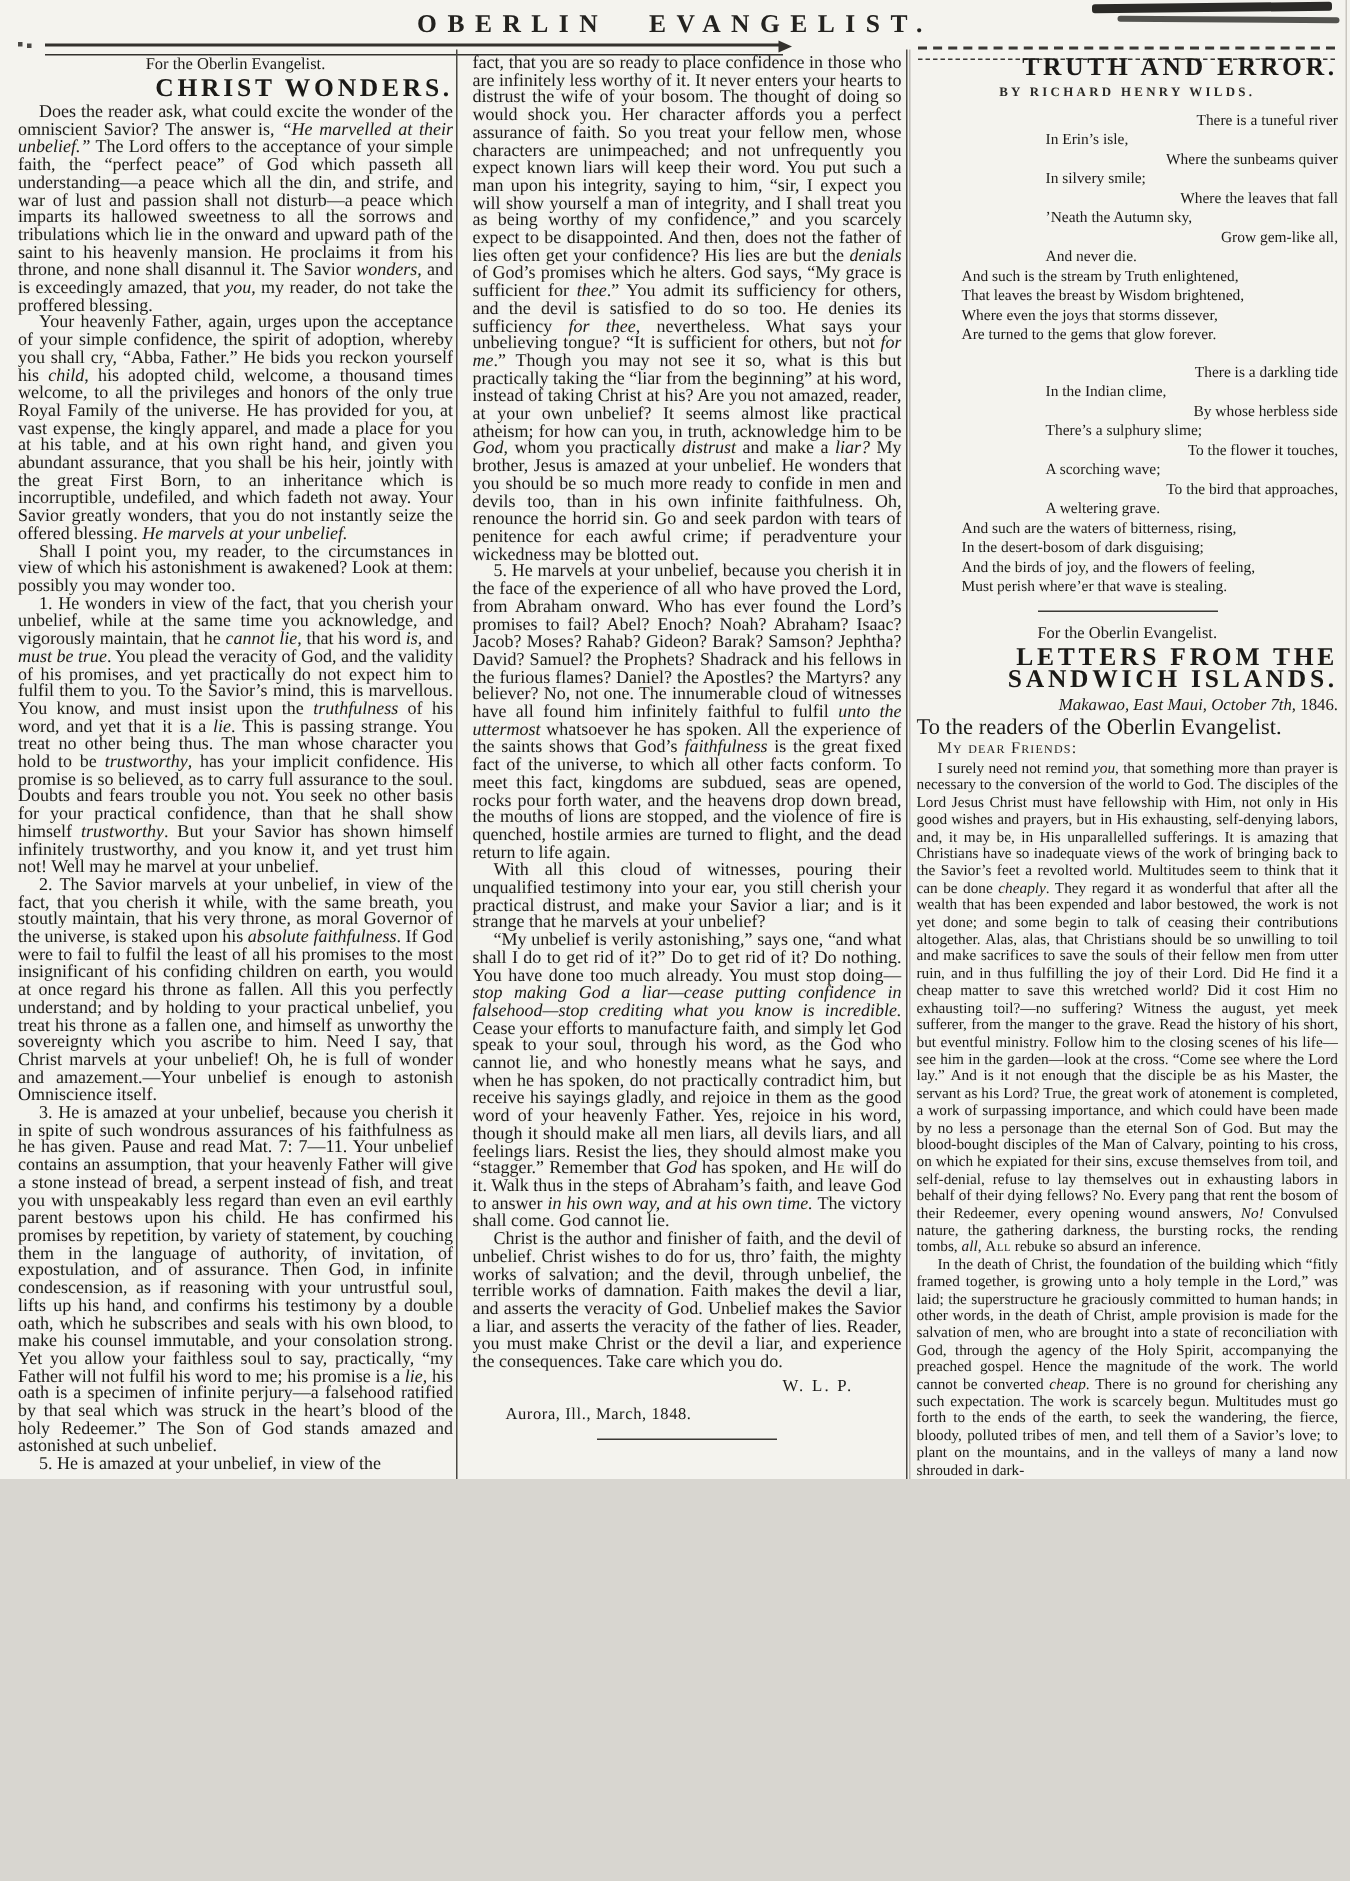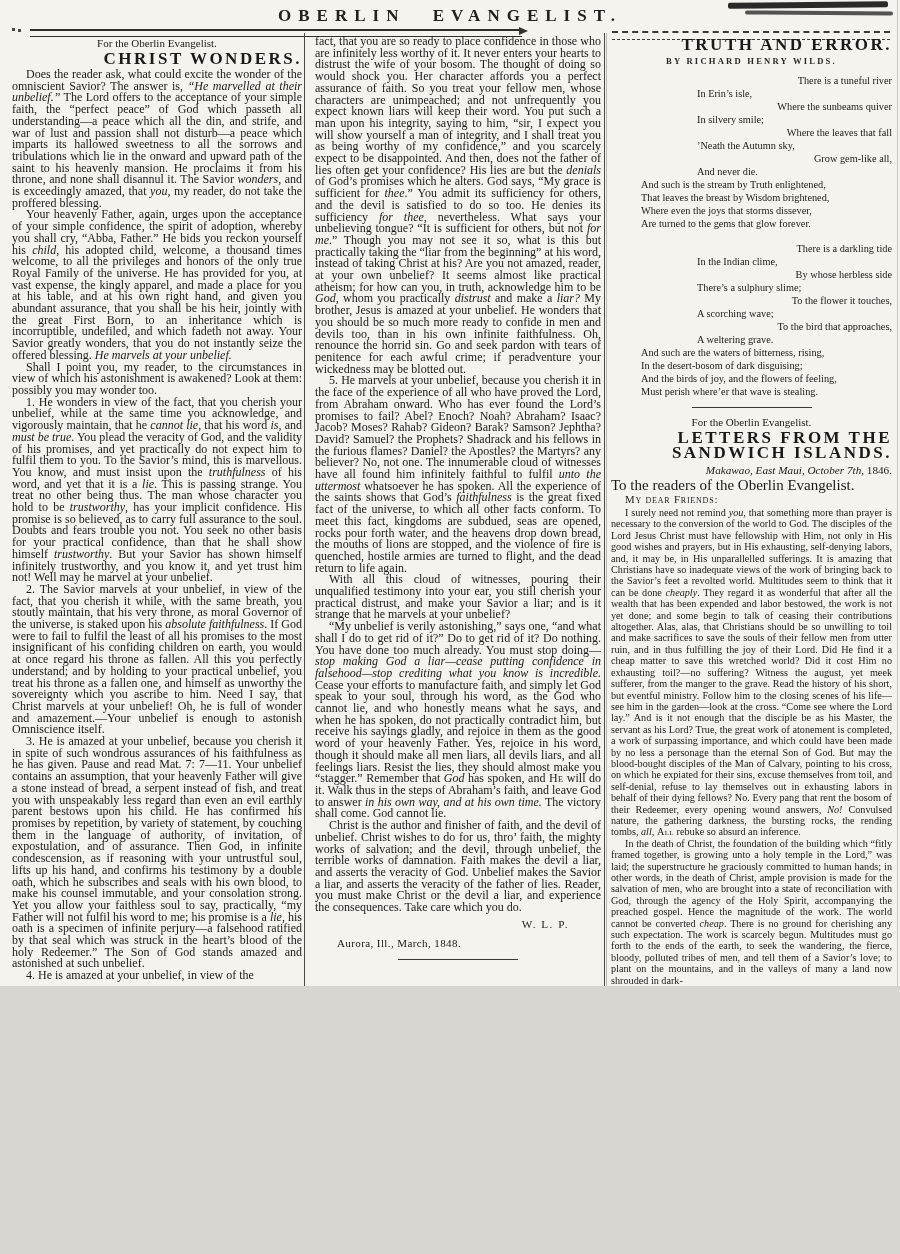--- a/index.html
+++ b/index.html
@@ -71,21 +71,21 @@
   <div class="vrule v2"></div>
   <div class="col" id="col0">
       <div class="attribution">For the Oberlin Evangelist.</div>
       <div class="headline">CHRIST WONDERS.</div>
       <p class="para">Does the reader ask, what could excite the wonder of the omniscient Savior?  The answer is, <i>“He marvelled at their unbelief.”</i>  The Lord offers to the acceptance of your simple faith, the “perfect peace” of God which passeth all understanding—a peace which all the din, and strife, and war of lust and passion shall not disturb—a peace which imparts its hallowed sweetness to all the sorrows and tribulations which lie in the onward and upward path of the saint to his heavenly mansion.  He proclaims it from his throne, and none shall disannul it.  The Savior <i>wonders</i>, and is exceedingly amazed, that <i>you</i>, my reader, do not take the proffered blessing.</p>
       <p class="para">Your heavenly Father, again, urges upon the acceptance of your simple confidence, the spirit of adoption, whereby you shall cry, “Abba, Father.”  He bids you reckon yourself his <i>child</i>, his adopted child, welcome, a thousand times welcome, to all the privileges and honors of the only true Royal Family of the universe.  He has provided for you, at vast expense, the kingly apparel, and made a place for you at his table, and at his own right hand, and given you abundant assurance, that you shall be his heir, jointly with the great First Born, to an inheritance which is incorruptible, undefiled, and which fadeth not away.  Your Savior greatly wonders, that you do not instantly seize the offered blessing.  <i>He marvels at your unbelief.</i></p>
       <p class="para">Shall I point you, my reader, to the circumstances in view of which his astonishment is awakened?  Look at them: possibly you may wonder too.</p>
       <p class="para">1.  He wonders in view of the fact, that you cherish your unbelief, while at the same time you acknowledge, and vigorously maintain, that he <i>cannot lie</i>, that his word <i>is</i>, and <i>must be true</i>.  You plead the veracity of God, and the validity of his promises, and yet practically do not expect him to fulfil them to you.  To the Savior’s mind, this is marvellous.  You know, and must insist upon the <i>truthfulness</i> of his word, and yet that it is a <i>lie</i>.  This is passing strange.  You treat no other being thus.  The man whose character you hold to be <i>trustworthy</i>, has your implicit confidence.  His promise is so believed, as to carry full assurance to the soul.  Doubts and fears trouble you not.  You seek no other basis for your practical confidence, than that he shall show himself <i>trustworthy</i>.  But your Savior has shown himself infinitely trustworthy, and you know it, and yet trust him not!  Well may he marvel at your unbelief.</p>
       <p class="para">2.  The Savior marvels at your unbelief, in view of the fact, that you cherish it while, with the same breath, you stoutly maintain, that his very throne, as moral Governor of the universe, is staked upon his <i>absolute faithfulness</i>.  If God were to fail to fulfil the least of all his promises to the most insignificant of his confiding children on earth, you would at once regard his throne as fallen.  All this you perfectly understand; and by holding to your practical unbelief, you treat his throne as a fallen one, and himself as unworthy the sovereignty which you ascribe to him.  Need I say, that Christ marvels at your unbelief!  Oh, he is full of wonder and amazement.—Your unbelief is enough to astonish Omniscience itself.</p>
       <p class="para">3.  He is amazed at your unbelief, because you cherish it in spite of such wondrous assurances of his faithfulness as he has given.  Pause and read Mat. 7: 7—11.  Your unbelief contains an assumption, that your heavenly Father will give a stone instead of bread, a serpent instead of fish, and treat you with unspeakably less regard than even an evil earthly parent bestows upon his child.  He has confirmed his promises by repetition, by variety of statement, by couching them in the language of authority, of invitation, of expostulation, and of assurance.  Then God, in infinite condescension, as if reasoning with your untrustful soul, lifts up his hand, and confirms his testimony by a double oath, which he subscribes and seals with his own blood, to make his counsel immutable, and your consolation strong.  Yet you allow your faithless soul to say, practically, “my Father will not fulfil his word to me; his promise is a <i>lie</i>, his oath is a specimen of infinite perjury—a falsehood ratified by that seal which was struck in the heart’s blood of the holy Redeemer.”  The Son of God stands amazed and astonished at such unbelief.</p>
-      <p class="para">4.  He is amazed at your unbelief, in view of the</p>
+      <p class="para">5.  He is amazed at your unbelief, in view of the</p>
     </div>
   <div class="col" id="col1">
       <p class="para flush">fact, that you are so ready to place confidence in those who are infinitely less worthy of it.  It never enters your hearts to distrust the wife of your bosom.  The thought of doing so would shock you.  Her character affords you a perfect assurance of faith.  So you treat your fellow men, whose characters are unimpeached; and not unfrequently you expect known liars will keep their word.  You put such a man upon his integrity, saying to him, “sir, I expect you will show yourself a man of integrity, and I shall treat you as being worthy of my confidence,” and you scarcely expect to be disappointed.  And then, does not the father of lies often get your confidence?  His lies are but the <i>denials</i> of God’s promises which he alters.  God says, “My grace is sufficient for <i>thee</i>.”  You admit its sufficiency for others, and the devil is satisfied to do so too.  He denies its sufficiency <i>for thee</i>, nevertheless.  What says your unbelieving tongue?  “It is sufficient for others, but not <i>for me</i>.”  Though you may not see it so, what is this but practically taking the “liar from the beginning” at his word, instead of taking Christ at his?  Are you not amazed, reader, at your own unbelief?  It seems almost like practical atheism; for how can you, in truth, acknowledge him to be <i>God</i>, whom you practically <i>distrust</i> and make a <i>liar?</i>  My brother, Jesus is amazed at your unbelief.  He wonders that you should be so much more ready to confide in men and devils too, than in his own infinite faithfulness.  Oh, renounce the horrid sin.  Go and seek pardon with tears of penitence for each awful crime; if peradventure your wickedness may be blotted out.</p>
       <p class="para">5.  He marvels at your unbelief, because you cherish it in the face of the experience of all who have proved the Lord, from Abraham onward.  Who has ever found the Lord’s promises to fail?  Abel? Enoch? Noah? Abraham? Isaac? Jacob? Moses? Rahab? Gideon? Barak? Samson? Jephtha? David? Samuel? the Prophets? Shadrack and his fellows in the furious flames? Daniel? the Apostles? the Martyrs? any believer?  No, not one.  The innumerable cloud of witnesses have all found him infinitely faithful to fulfil <i>unto the uttermost</i> whatsoever he has spoken.  All the experience of the saints shows that God’s <i>faithfulness</i> is the great fixed fact of the universe, to which all other facts conform.  To meet this fact, kingdoms are subdued, seas are opened, rocks pour forth water, and the heavens drop down bread, the mouths of lions are stopped, and the violence of fire is quenched, hostile armies are turned to flight, and the dead return to life again.</p>
       <p class="para">With all this cloud of witnesses, pouring their unqualified testimony into your ear, you still cherish your practical distrust, and make your Savior a liar; and is it strange that he marvels at your unbelief?</p>
       <p class="para">“My unbelief is verily astonishing,” says one, “and what shall I do to get rid of it?”  Do to get rid of it?  Do nothing.  You have done too much already.  You must stop doing—<i>stop making God a liar—cease putting confidence in falsehood—stop crediting what you know is incredible.</i>  Cease your efforts to manufacture faith, and simply let God speak to your soul, through his word, as the God who cannot lie, and who honestly means what he says, and when he has spoken, do not practically contradict him, but receive his sayings gladly, and rejoice in them as the good word of your heavenly Father.  Yes, rejoice in his word, though it should make all men liars, all devils liars, and all feelings liars.  Resist the lies, they should almost make you “stagger.”  Remember that <i>God</i> has spoken, and <span class="sc">He</span> will do it.  Walk thus in the steps of Abraham’s faith, and leave God to answer <i>in his own way, and at his own time.</i>  The victory shall come.  God cannot lie.</p>
       <p class="para">Christ is the author and finisher of faith, and the devil of unbelief.  Christ wishes to do for us, thro’ faith, the mighty works of salvation; and the devil, through unbelief, the terrible works of damnation.  Faith makes the devil a liar, and asserts the veracity of God.  Unbelief makes the Savior a liar, and asserts the veracity of the father of lies.  Reader, you must make Christ or the devil a liar, and experience the consequences.  Take care which you do.</p>
       <div class="signature">W. L. P.</div>
       <div class="dateline">Aurora, Ill., March, 1848.</div>
       <div class="divider"></div>

